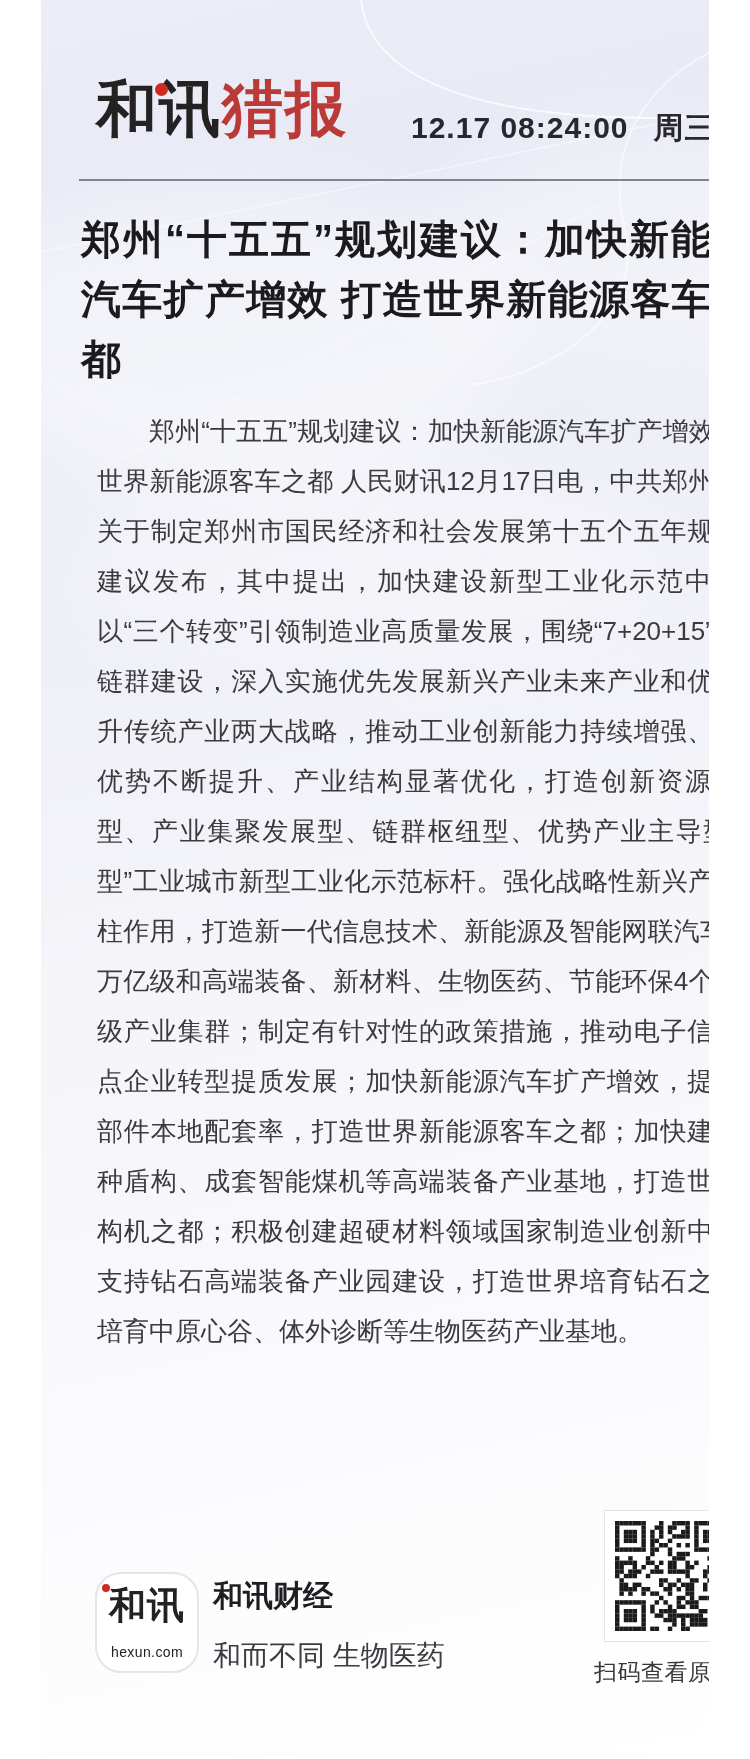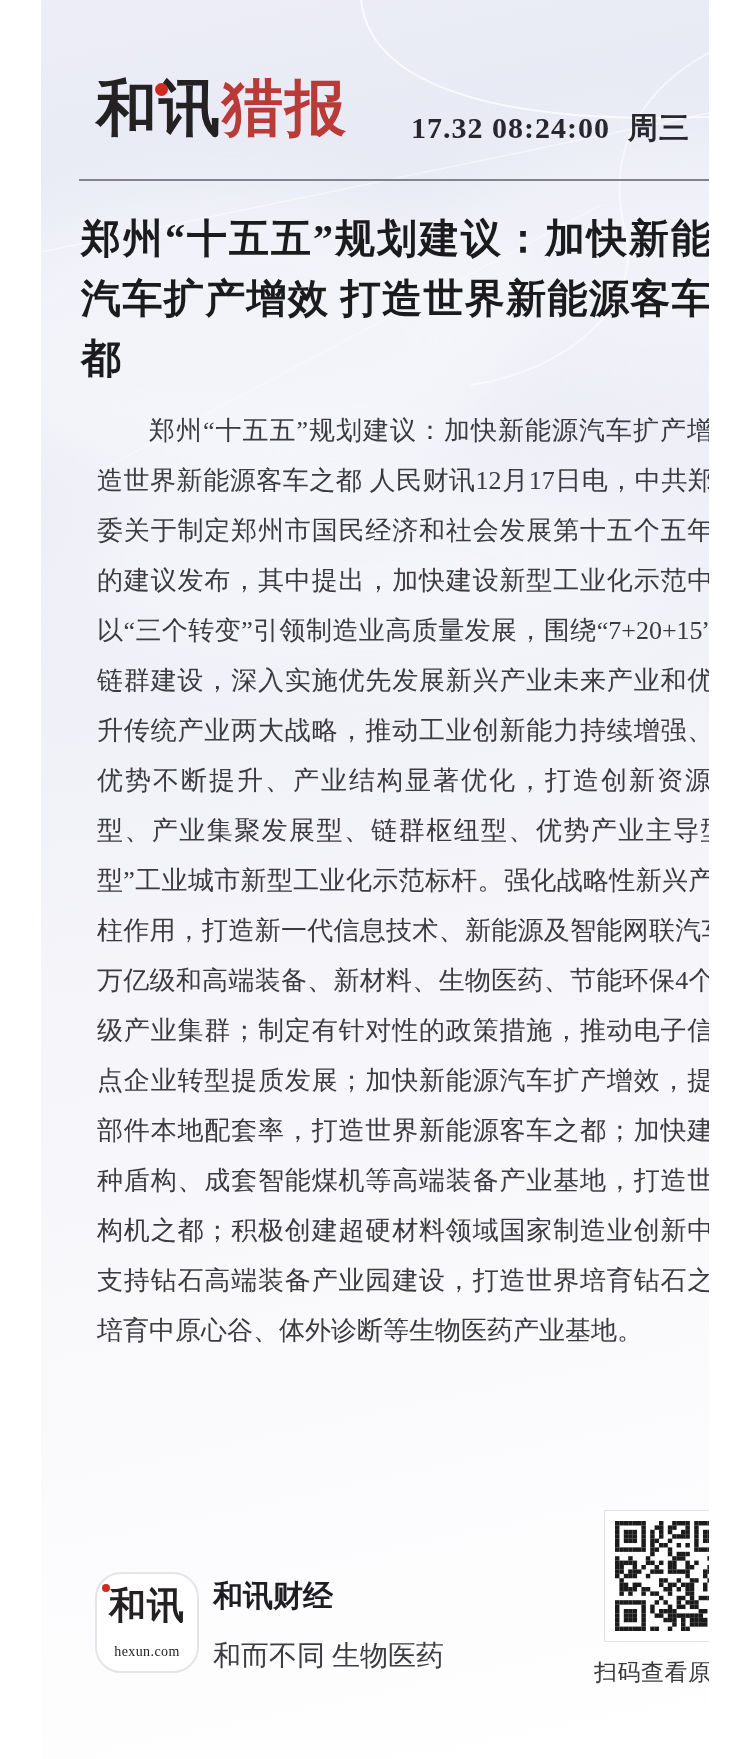--- a/index.html
+++ b/index.html
@@ -1,33 +1,33 @@
 <!DOCTYPE html>
 <html><head>
 <meta charset="utf-8">
 <style>
   html,body{margin:0;padding:0;background:#ffffff;}
   .page{
     position:relative;
     width:668px;height:1759px;
     margin:0 auto;
     overflow:hidden;
-    font-family:Liberation Serif, serif;
+    font-family:Liberation Sans, sans-serif;
     background:linear-gradient(168deg,#ecedf7 0%,#e7e9f4 14%,#eff0f7 34%,#f6f6fa 58%,#fbfbfd 80%,#ffffff 100%);
   }
   .bg-decor{position:absolute;left:0;top:0;width:750px;height:1759px;pointer-events:none;}
   
   .brand-logo{position:absolute;left:55px;top:74px;height:72px;white-space:nowrap;
     font-weight:900;font-size:61px;line-height:70px;letter-spacing:2px;}
   .brand-black{color:#232122;}
   .brand-red{color:#b93a37;}
   .brand-dot{position:absolute;left:59px;top:9px;width:13px;height:13px;border-radius:50%;background:#cf2a20;}
   .timestamp{position:absolute;left:370px;top:108px;font-size:30px;font-weight:700;
     color:#28272d;letter-spacing:1px;white-space:nowrap;}
-  .timestamp .weekday{margin-left:18px;}
+  .timestamp .weekday{margin-left:25px;}
   .header-divider{position:absolute;left:38px;top:179px;width:674px;height:2px;background:#83838d;}
   
   .article-title{
     position:absolute;left:40px;top:209px;width:672px;margin:0;
     font-size:40px;line-height:60px;font-weight:700;color:#1b1b1d;
     text-align:justify;text-justify:inter-ideograph;letter-spacing:0px;}
   .article-body{
     position:absolute;left:40px;top:390px;width:670px;margin:16px;
     font-size:26px;line-height:50px;font-weight:400;color:#3b3b3f;
     text-align:justify;text-justify:inter-ideograph;text-indent:2em;letter-spacing:0px;}
@@ -65,21 +65,21 @@
     <path d="M0 252 L 750 96" fill="none" stroke="#ffffff" stroke-width="1.5" opacity="0.5"></path>
     <path d="M60 470 L 560 205" fill="none" stroke="#ffffff" stroke-width="1.5" opacity="0.35"></path>
   </svg>
 
   <div>
     <div class="brand-logo">
       <span class="brand-black">和讯</span><span class="brand-red">猎报</span>
       <span class="brand-dot"></span>
     </div>
     <div class="timestamp">
-      <span>17.32 08:24:00</span><span class="weekday">周三</span>
+      <span>12.17 08:24:00</span><span class="weekday">周三</span>
     </div>
     <div class="header-divider"></div>
   </div>
 
   <h1 class="article-title">郑州“十五五”规划建议：加快新能源汽车扩产增效 打造世界新能源客车之都</h1>
   <p class="article-body">郑州“十五五”规划建议：加快新能源汽车扩产增效打造世界新能源客车之都 人民财讯12月17日电，中共郑州市委关于制定郑州市国民经济和社会发展第十五个五年规划的建议发布，其中提出，加快建设新型工业化示范中心。以“三个转变”引领制造业高质量发展，围绕“7+20+15”产业链群建设，深入实施优先发展新兴产业未来产业和优化提升传统产业两大战略，推动工业创新能力持续增强、规模优势不断提升、产业结构显著优化，打造创新资源整合型、产业集聚发展型、链群枢纽型、优势产业主导型“四型”工业城市新型工业化示范标杆。强化战略性新兴产业支柱作用，打造新一代信息技术、新能源及智能网联汽车2个万亿级和高端装备、新材料、生物医药、节能环保4个千亿级产业集群；制定有针对性的政策措施，推动电子信息重点企业转型提质发展；加快新能源汽车扩产增效，提升零部件本地配套率，打造世界新能源客车之都；加快建设特种盾构、成套智能煤机等高端装备产业基地，打造世界盾构机之都；积极创建超硬材料领域国家制造业创新中心，支持钻石高端装备产业园建设，打造世界培育钻石之都；培育中原心谷、体外诊断等生物医药产业基地。</p>
 
   <div>
     <div class="app-icon">
       <span class="app-brand">和讯</span>

